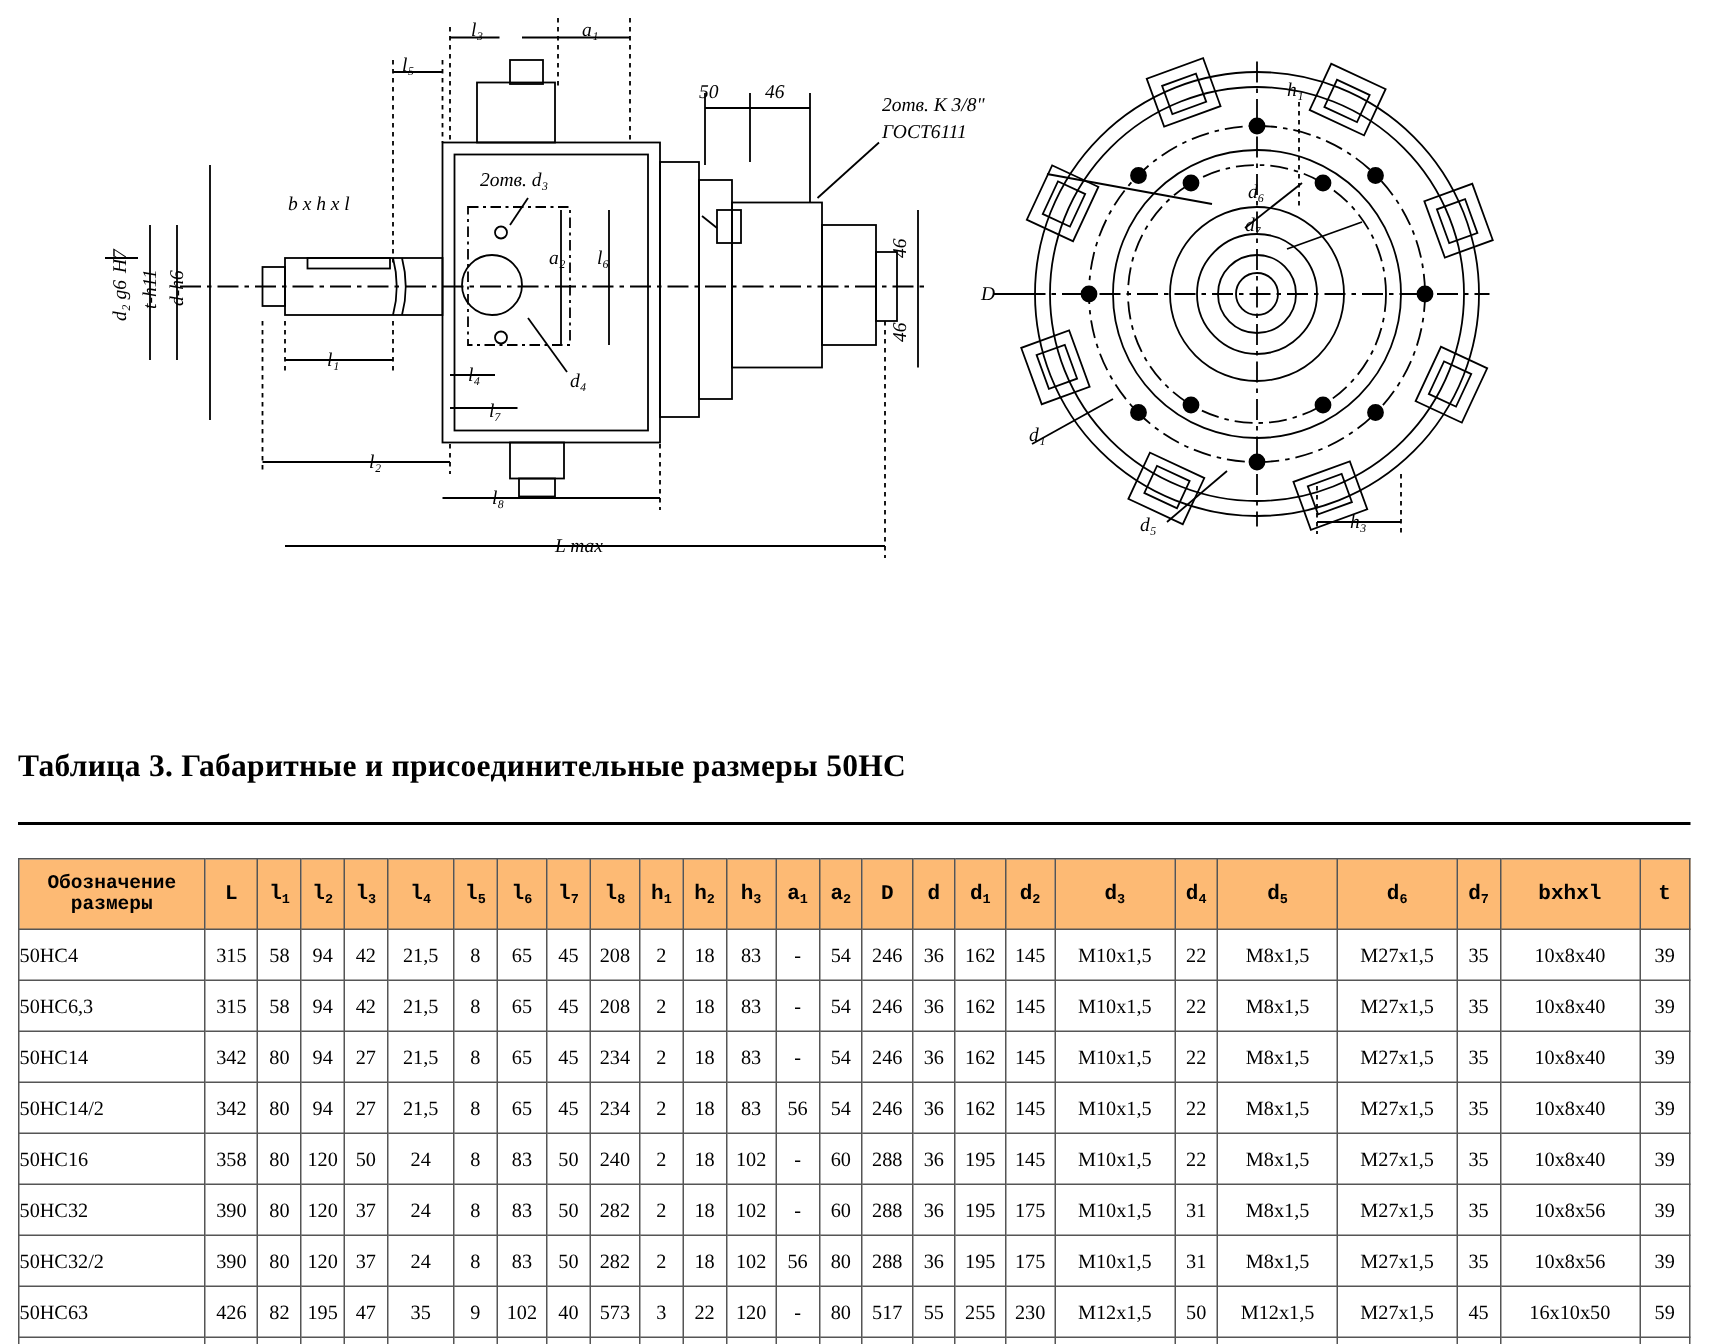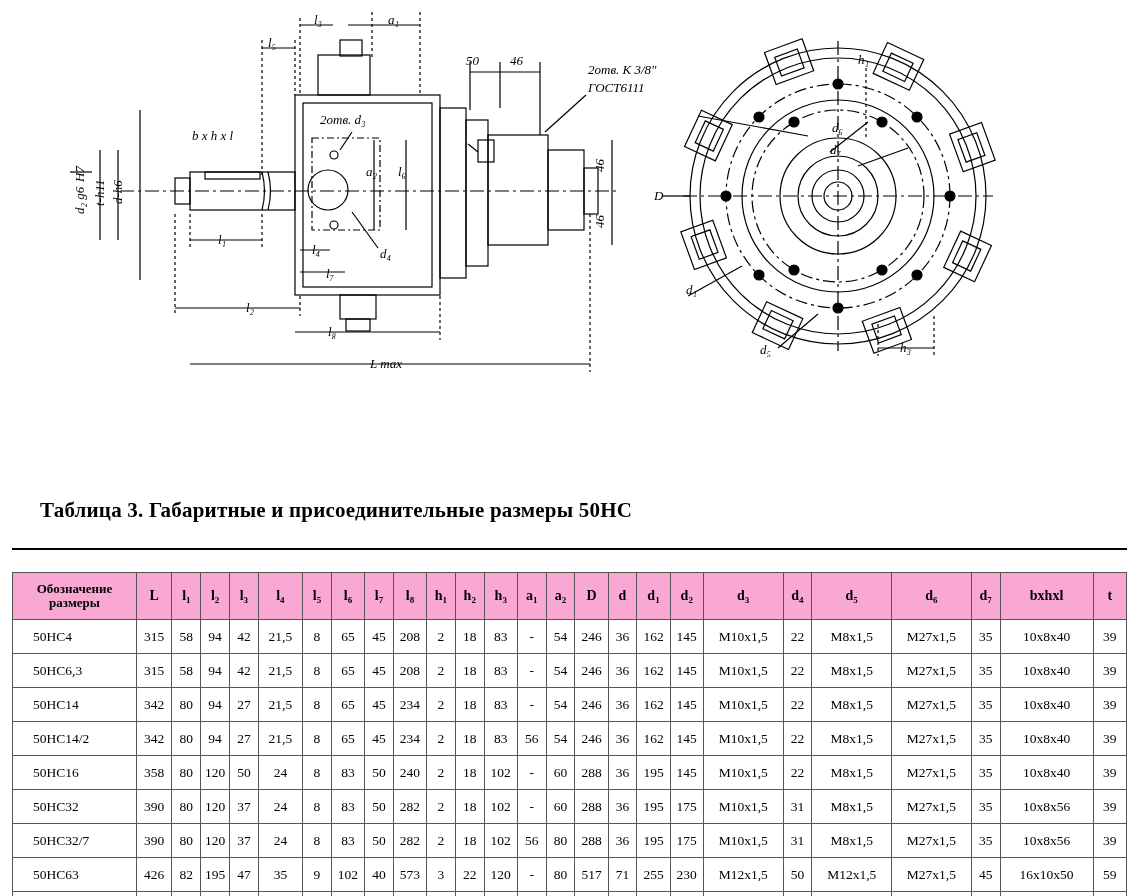--- a/index.html
+++ b/index.html
@@ -7,45 +7,46 @@
     width:1139px;height:896px;background:#ffffff;
     font-family:"Liberation Serif", serif;color:#000;
     position:relative;overflow:hidden;
   }
   .drawing{position:absolute;left:0;top:0;width:1057px;height:400px;}
   .drawing svg{display:block;}
 
   .table-title{
     position:absolute;left:12px;top:498px;
     font-family:"Liberation Serif", serif;
-    font-size:21px;font-weight:bold;letter-spacing:0.2px;margin-left:28px;
+    font-size:21px;font-weight:bold;letter-spacing:0.2px;
   }
   .title-rule{
     position:absolute;left:12px;top:548px;width:1115px;height:2px;background:#000;
   }
 
   .tbl-wrap{position:absolute;left:12px;top:572px;width:1115px;}
   table{border-collapse:collapse;width:1115px;table-layout:fixed;}
   th,td{
     border:1px solid #555;
     font-family:"Liberation Serif", serif;
     font-size:13.5px;
     text-align:center;
     padding:0;
     height:33px;
     background:#fff;
   }
   thead th{
-    background:#f9a8d4;
+    background:#fdba74;
     font-size:14px;
     height:46px;
     line-height:1.05;
+    font-family:Liberation Mono, monospace;
   }
   thead th.first{font-size:13px;}
-  tbody td.name{text-align:left;padding-left:20px;font-size:13.5px;}
+  tbody td.name{text-align:left;padding-left:0;font-size:13.5px;}
   sub{font-size:9px;vertical-align:baseline;position:relative;top:3px;}
 
   
   col.c0{width:112px}
   col.cL{width:32px}
   col.cnum{width:30px}
   col.cnar{width:26px}
   col.cwide{width:40px}
   col.cthr{width:72px}
   col.cbxh{width:84px}
@@ -448,21 +449,21 @@
           <td>175</td>
           <td>M10x1,5</td>
           <td>31</td>
           <td>M8x1,5</td>
           <td>M27x1,5</td>
           <td>35</td>
           <td>10x8x56</td>
           <td>39</td>
         </tr>
         <tr>
-          <td class="name">50НС32/7</td>
+          <td class="name">50НС32/2</td>
           <td>390</td>
           <td>80</td>
           <td>120</td>
           <td>37</td>
           <td>24</td>
           <td>8</td>
           <td>83</td>
           <td>50</td>
           <td>282</td>
           <td>2</td>
@@ -492,21 +493,21 @@
           <td>9</td>
           <td>102</td>
           <td>40</td>
           <td>573</td>
           <td>3</td>
           <td>22</td>
           <td>120</td>
           <td>-</td>
           <td>80</td>
           <td>517</td>
-          <td>71</td>
+          <td>55</td>
           <td>255</td>
           <td>230</td>
           <td>M12x1,5</td>
           <td>50</td>
           <td>M12x1,5</td>
           <td>M27x1,5</td>
           <td>45</td>
           <td>16x10x50</td>
           <td>59</td>
         </tr>

